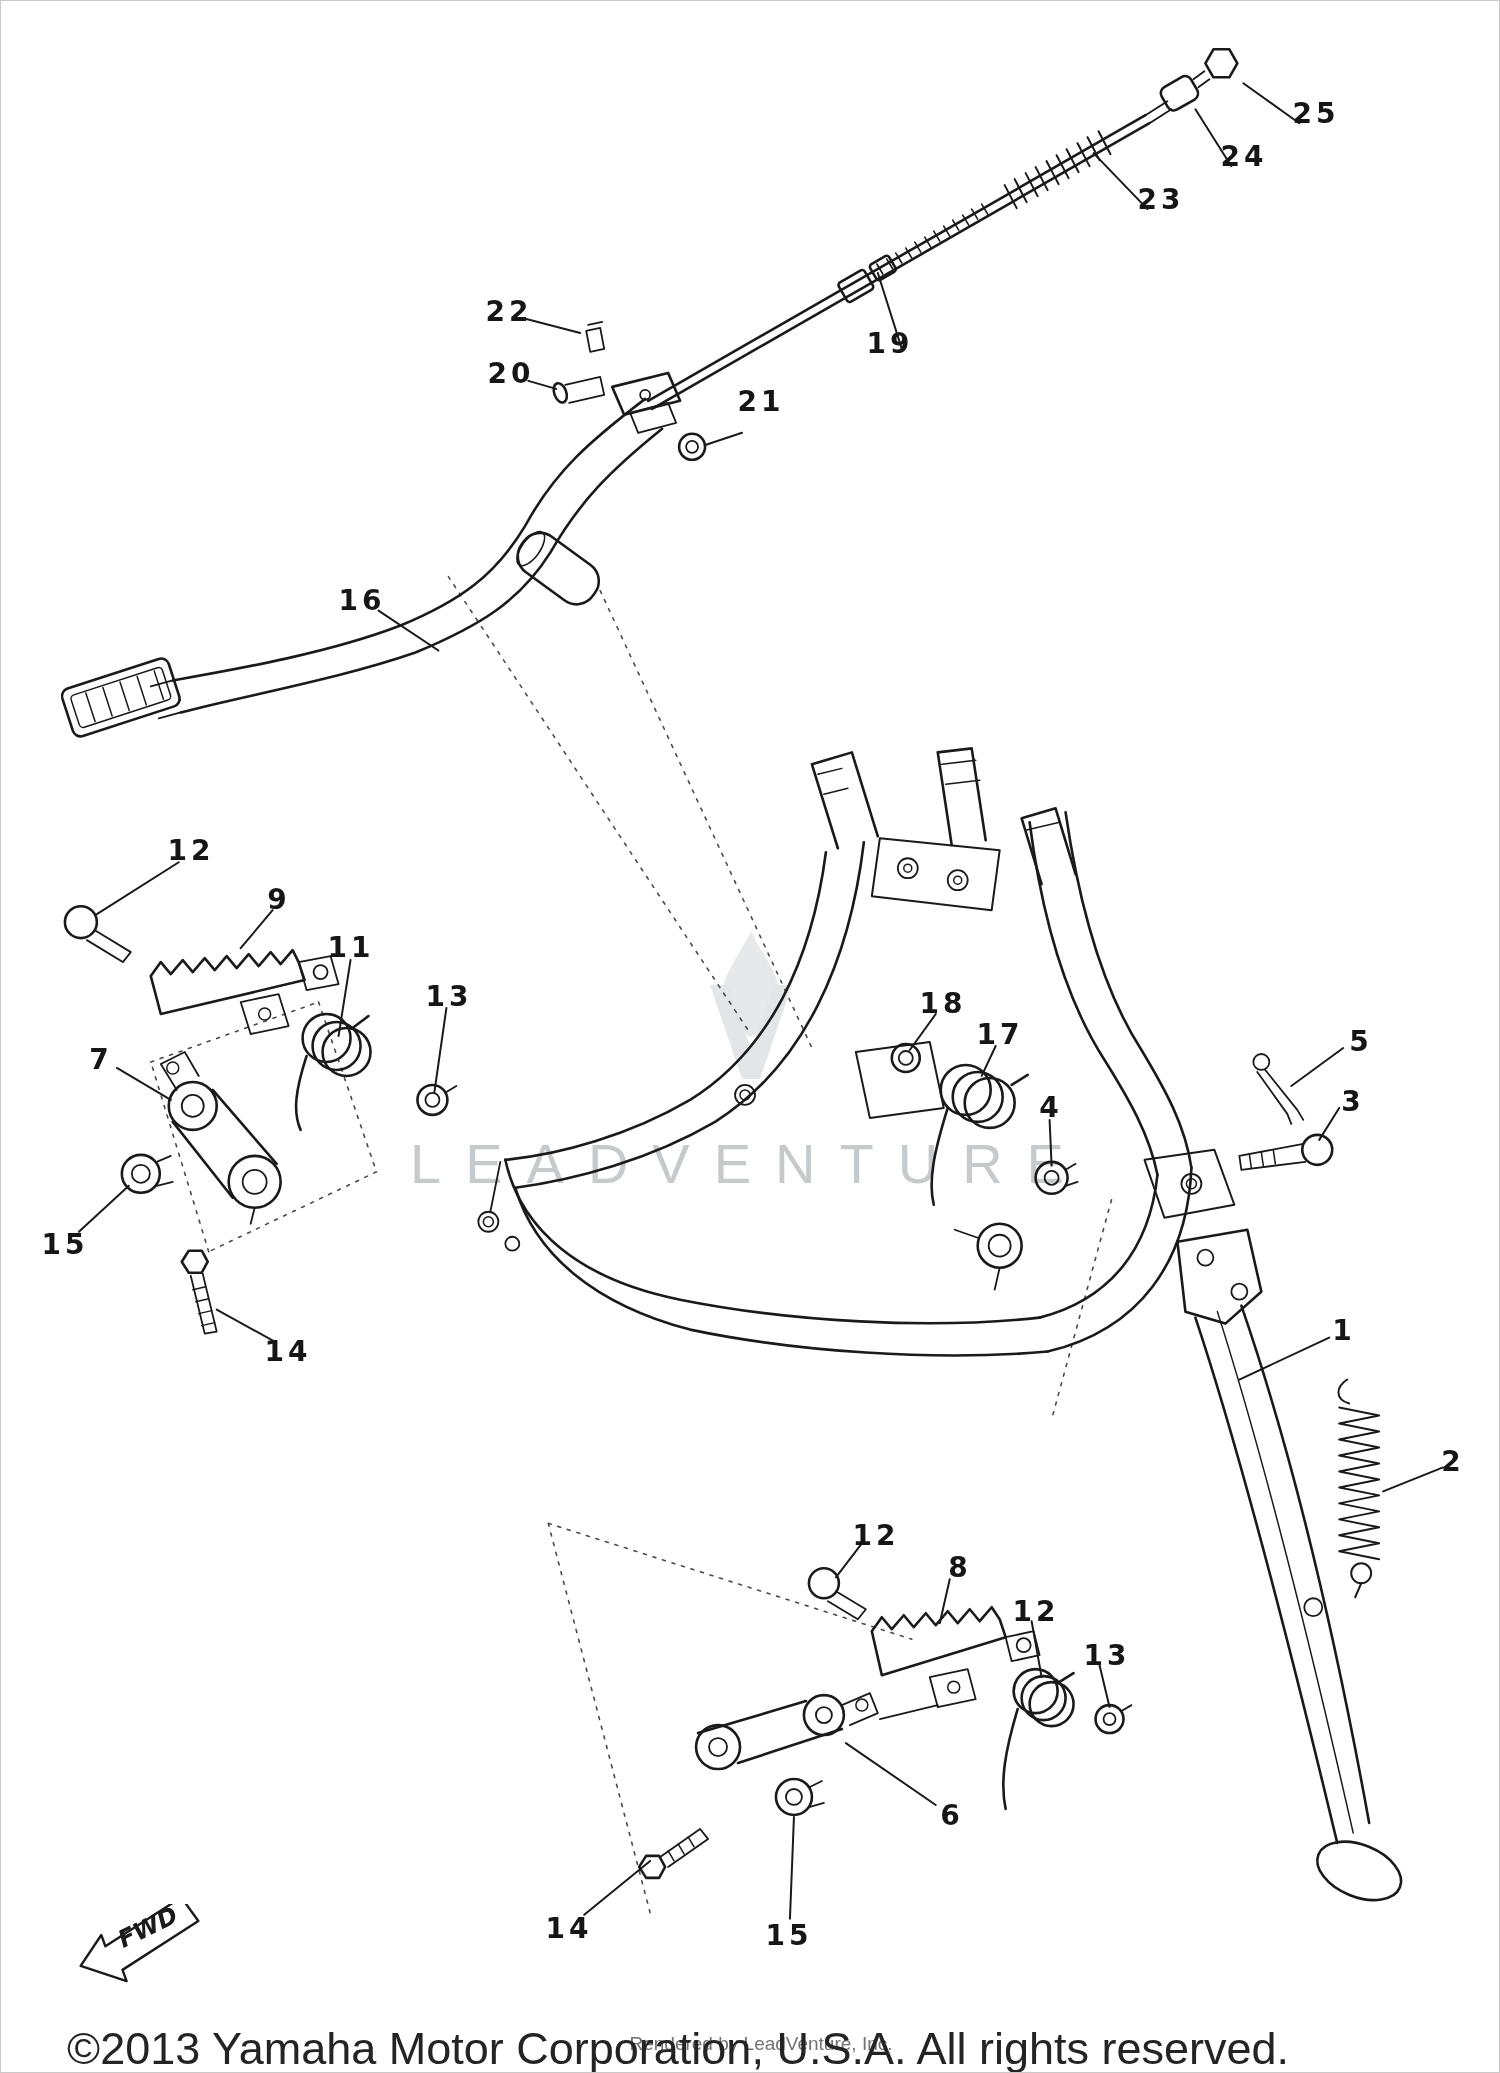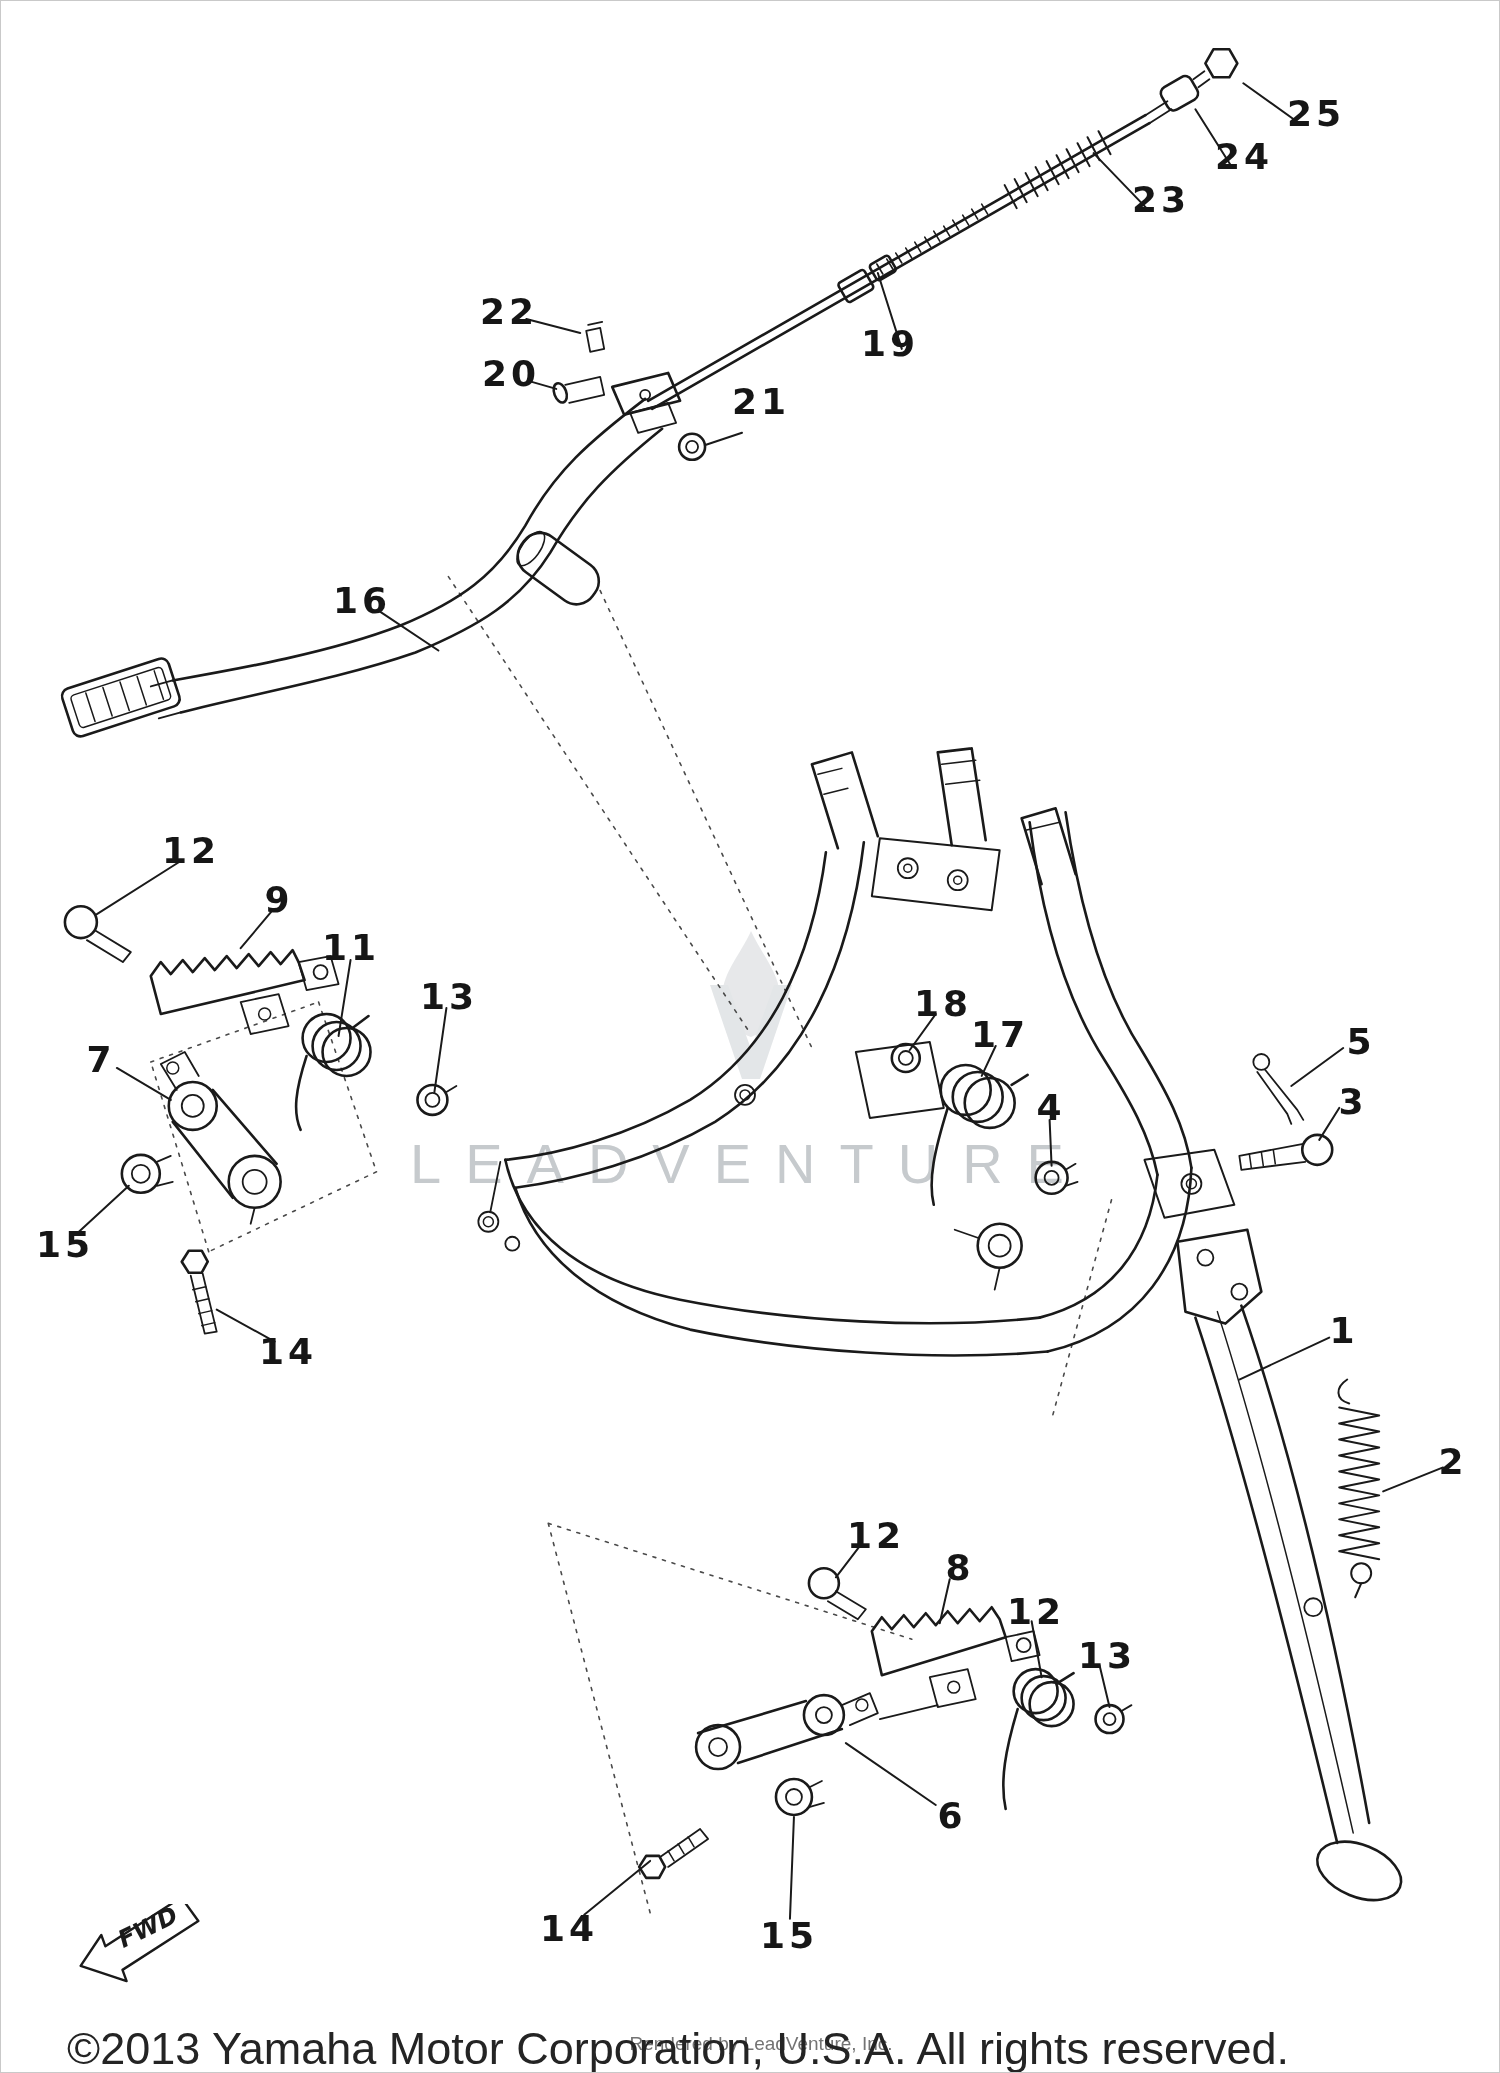--- a/index.html
+++ b/index.html
@@ -1,19 +1,19 @@
 <!DOCTYPE html>
 <html><head>
 <meta charset="utf-8">
 <style>
   html,body{margin:0;padding:0;background:#ffffff;}
   .page{position:relative;width:1500px;height:2073px;background:#fff;overflow:hidden;
         font-family:"Liberation Sans",sans-serif;border:1px solid #c9c9c9;box-sizing:border-box;}
   .art{position:absolute;left:0;top:0;width:100%;height:100%;}
-  .callout{position:absolute;transform:translate(-50%,-50%);font-weight:700;font-size:36px;
+  .callout{position:absolute;transform:translate(-50%,-50%);font-weight:700;font-size:28px;
            letter-spacing:4px;color:#161616;font-family:"DejaVu Sans",sans-serif;white-space:nowrap;}
   .watermark-text{position:absolute;left:748px;top:1162px;transform:translate(-50%,-50%);
            font-size:56px;letter-spacing:24px;color:#c6cacd;white-space:nowrap;font-weight:400;}
   .watermark-logo{position:absolute;left:695px;top:926px;opacity:.85;}
   .copyright{position:absolute;left:66px;top:2006px;font-size:45px;color:#242424;white-space:nowrap;margin-top:16px;}
   .rendered-by{position:absolute;left:760px;top:2032px;transform:translateX(-50%);
            font-size:19px;color:#737373;white-space:nowrap;}
   .fwd{position:absolute;left:60px;top:1903px;}
   svg{display:block;}
 </style>

